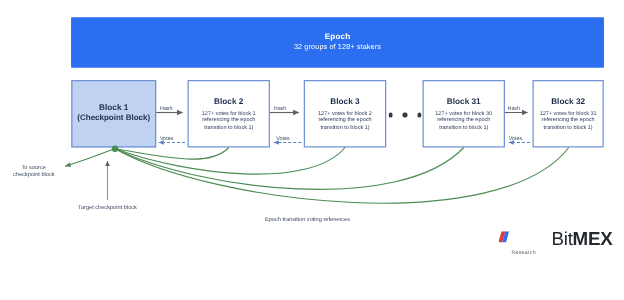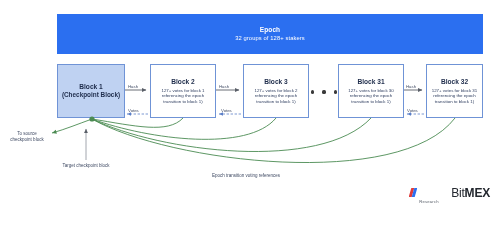--- a/index.html
+++ b/index.html
@@ -161,21 +161,21 @@
     top: 0;
     width: 2.6px;
     height: 9px;
     transform: skewX(-16deg);
     display: block;
   }
   #logo-mark i.a { left: 0.4px; background: #e03b3b; }
   #logo-mark i.b { left: 3.8px; background: #2b6ff0; }
   #logo-text { line-height: 1; }
   #logo-name {
-    font-size: 12px;
+    font-size: 15px;
     color: #24282f;
     letter-spacing: -.2px;
     margin-left: 32px;
   }
   #logo-name b { font-weight: bold; }
   #logo-sub {
     font-size: 4.2px;
     color: #5a616b;
     letter-spacing: .2px;
     margin-top: 1px;

